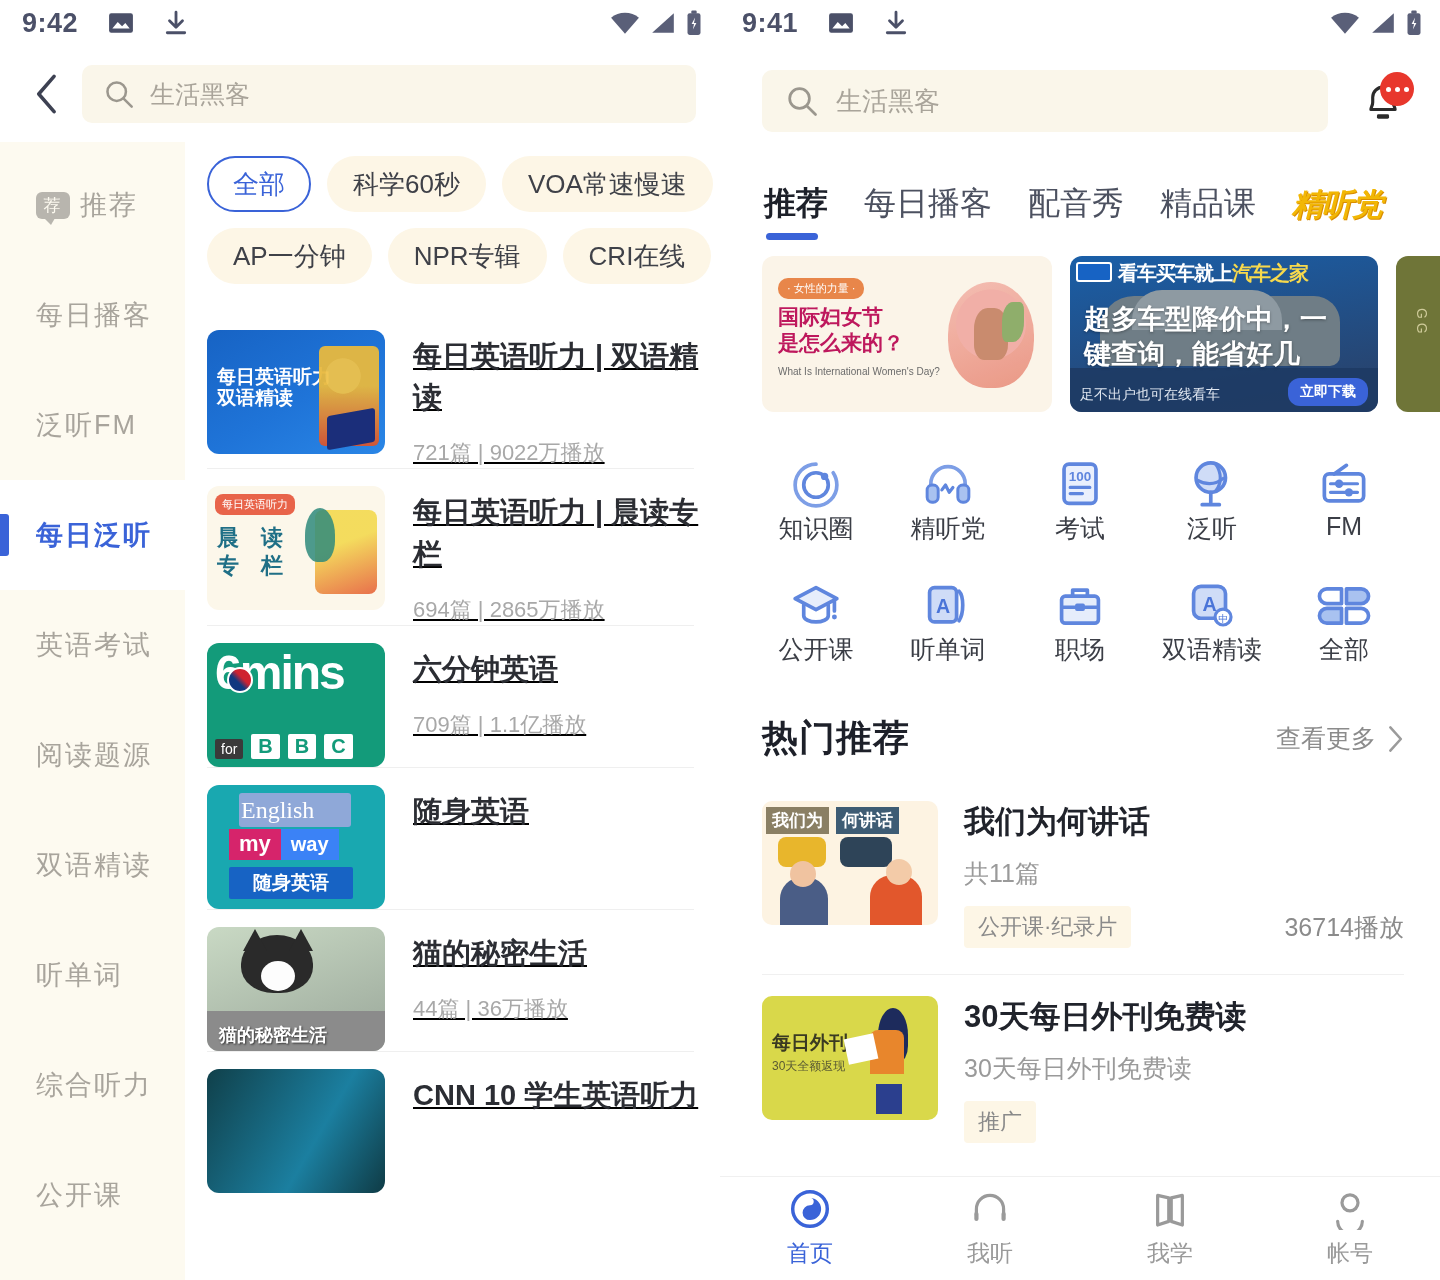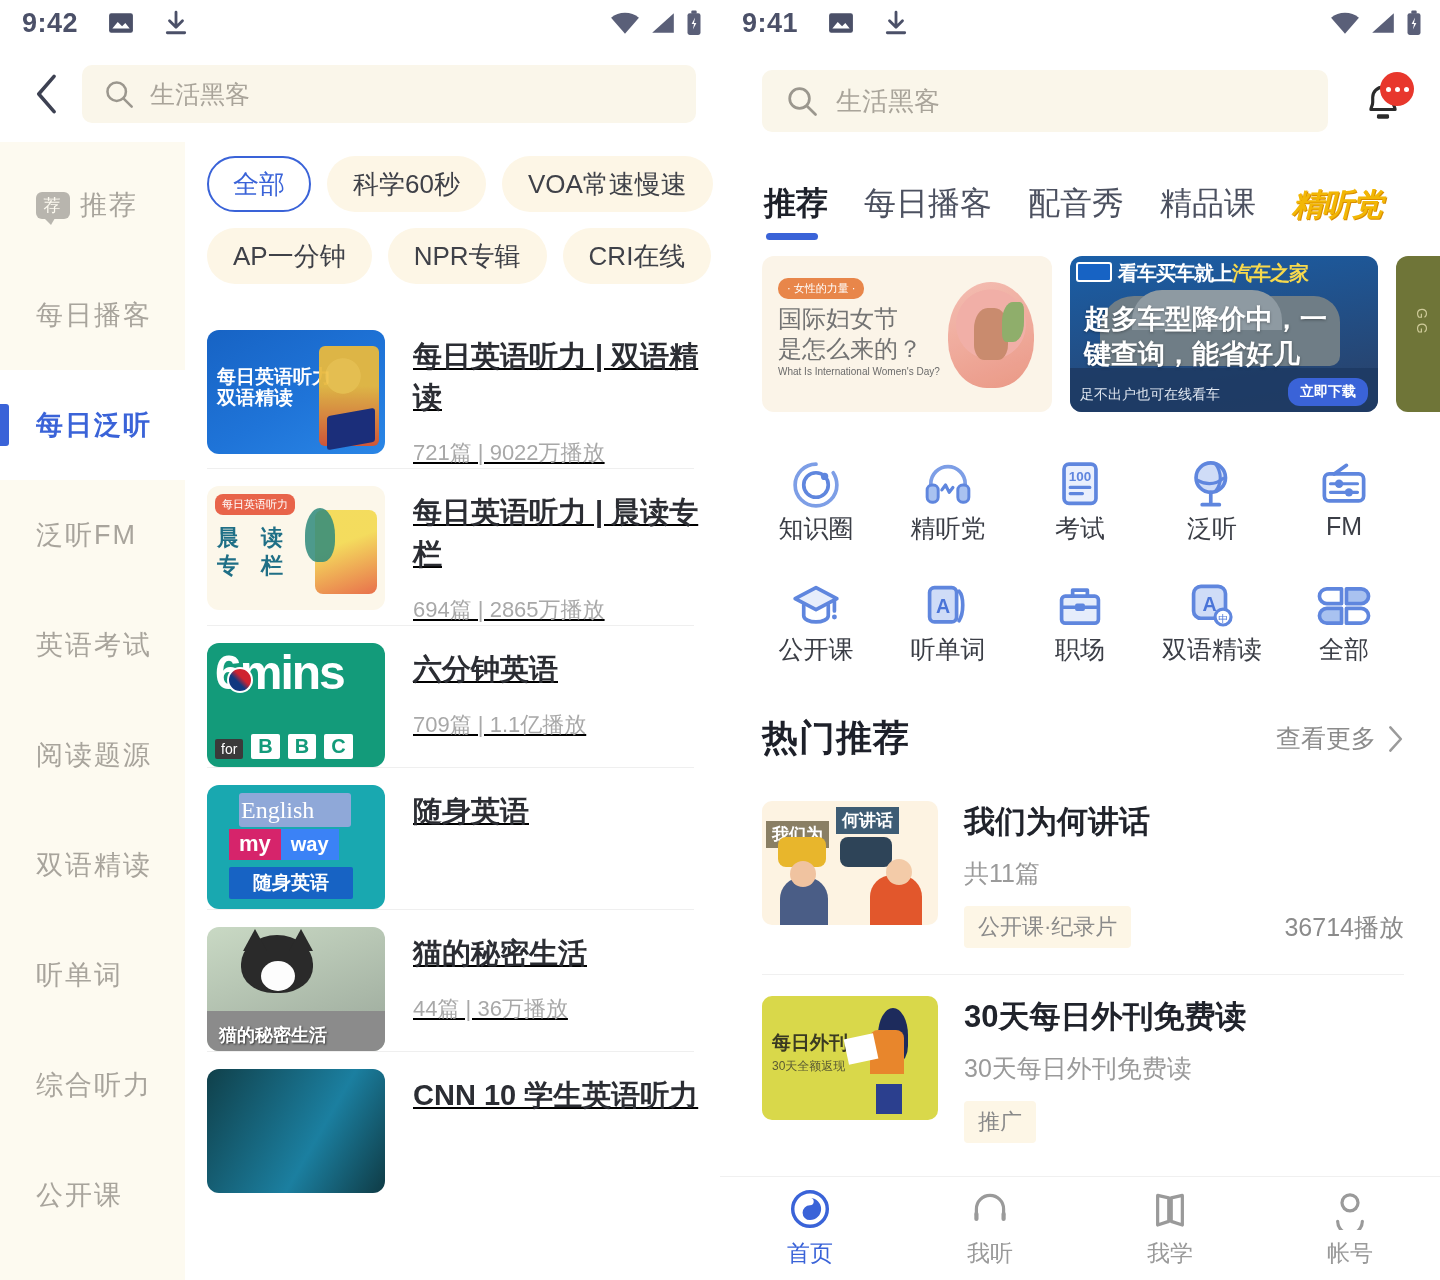--- a/index.html
+++ b/index.html
@@ -200,25 +200,25 @@
     <div class="lbody">
 
       <div class="lsidebar">
         <div class="side-item">
           <div class="rec-badge">荐</div>
           <span>推荐</span>
         </div>
         <div class="side-item">
             <span>每日播客</span>
           </div>
+        <div class="side-item">
+            <span>泛听FM</span>
+          </div>
         <div class="side-item active">
             <span>每日泛听</span>
-          </div>
-        <div class="side-item">
-            <span>泛听FM</span>
           </div>
         <div class="side-item">
             <span>英语考试</span>
           </div>
         <div class="side-item">
             <span>阅读题源</span>
           </div>
         <div class="side-item">
             <span>双语精读</span>
           </div>
@@ -390,21 +390,21 @@
       <div class="tab act">推荐</div>
       <div class="tab">每日播客</div>
       <div class="tab">配音秀</div>
       <div class="tab">精品课</div>
       <div class="tab-badge">精听党</div>
     </div>
 
     <div class="banners">
       <div class="banner b1">
         <div style="position:absolute;left:16px;top:22px;background:#e8864a;color:#fff;font-size:11px;padding:3px 9px;border-radius:10px;">· 女性的力量 ·</div>
-        <div style="position:absolute;left:16px;top:48px;font-size:24px;font-weight:400;color:#737373;line-height:1.25;">
+        <div style="position:absolute;left:16px;top:48px;font-size:21px;font-weight:700;color:#be185d;line-height:1.25;">
           <div>国际妇女节</div>
           <div>是怎么来的？</div>
         </div>
         <div style="position:absolute;left:16px;top:110px;font-size:10px;color:#6b6b6b;">What Is International Women's Day?</div>
         <div style="position:absolute;right:18px;top:26px;width:86px;height:106px;background:radial-gradient(circle at 50% 40%,#f0a8a0 0 45%,transparent 46%),linear-gradient(160deg,#f4b8ad,#e98f7c);border-radius:50% 50% 45% 45%;opacity:.9;"></div>
         <div style="position:absolute;right:44px;top:52px;width:34px;height:52px;background:#c98b6e;border-radius:40% 40% 30% 30%;"></div>
         <div style="position:absolute;right:28px;top:46px;width:22px;height:40px;background:#8fae6b;border-radius:50% 20%;"></div>
       </div>
       <div class="banner b2">
         <div style="position:absolute;left:6px;top:6px;width:36px;height:20px;background:#1763c4;border-radius:3px;border:2px solid #fff;"></div>
@@ -526,21 +526,21 @@
         <svg width="18" height="28" viewBox="0 0 14 24">
             <path d="M3 2l9 10-9 10" stroke="#9b9b9b" stroke-width="2.2" fill="none" stroke-linecap="round" stroke-linejoin="round"></path>
           </svg>
       </div>
     </div>
 
     <div class="reclist">
 
       <div class="recrow">
         <div class="recthumb th-speak">
-          <div style="position:absolute;left:4px;top:20px;background:#8a7f64;color:#fff;font-size:17px;font-weight:800;padding:2px 6px;">我们为</div>
+          <div style="position:absolute;left:4px;top:6px;background:#8a7f64;color:#fff;font-size:17px;font-weight:800;padding:2px 6px;">我们为</div>
           <div style="position:absolute;left:74px;top:6px;background:#3e5c74;color:#fff;font-size:17px;font-weight:800;padding:2px 6px;">何讲话</div>
           <div style="position:absolute;left:16px;top:36px;width:48px;height:30px;background:#e8b62c;border-radius:8px;"></div>
           <div style="position:absolute;left:78px;top:36px;width:52px;height:30px;background:#2e4458;border-radius:8px;"></div>
           <div style="position:absolute;left:18px;bottom:0;width:48px;height:48px;background:#4a5d86;border-radius:22px 22px 0 0;"></div>
           <div style="position:absolute;left:28px;bottom:38px;width:26px;height:26px;background:#f0c3a0;border-radius:50%;"></div>
           <div style="position:absolute;right:16px;bottom:0;width:52px;height:50px;background:#e2572c;border-radius:22px 22px 0 0;"></div>
           <div style="position:absolute;right:26px;bottom:40px;width:26px;height:26px;background:#f3cba8;border-radius:50%;"></div>
         </div>
         <div class="recmeta">
           <div class="rectitle">我们为何讲话</div>

